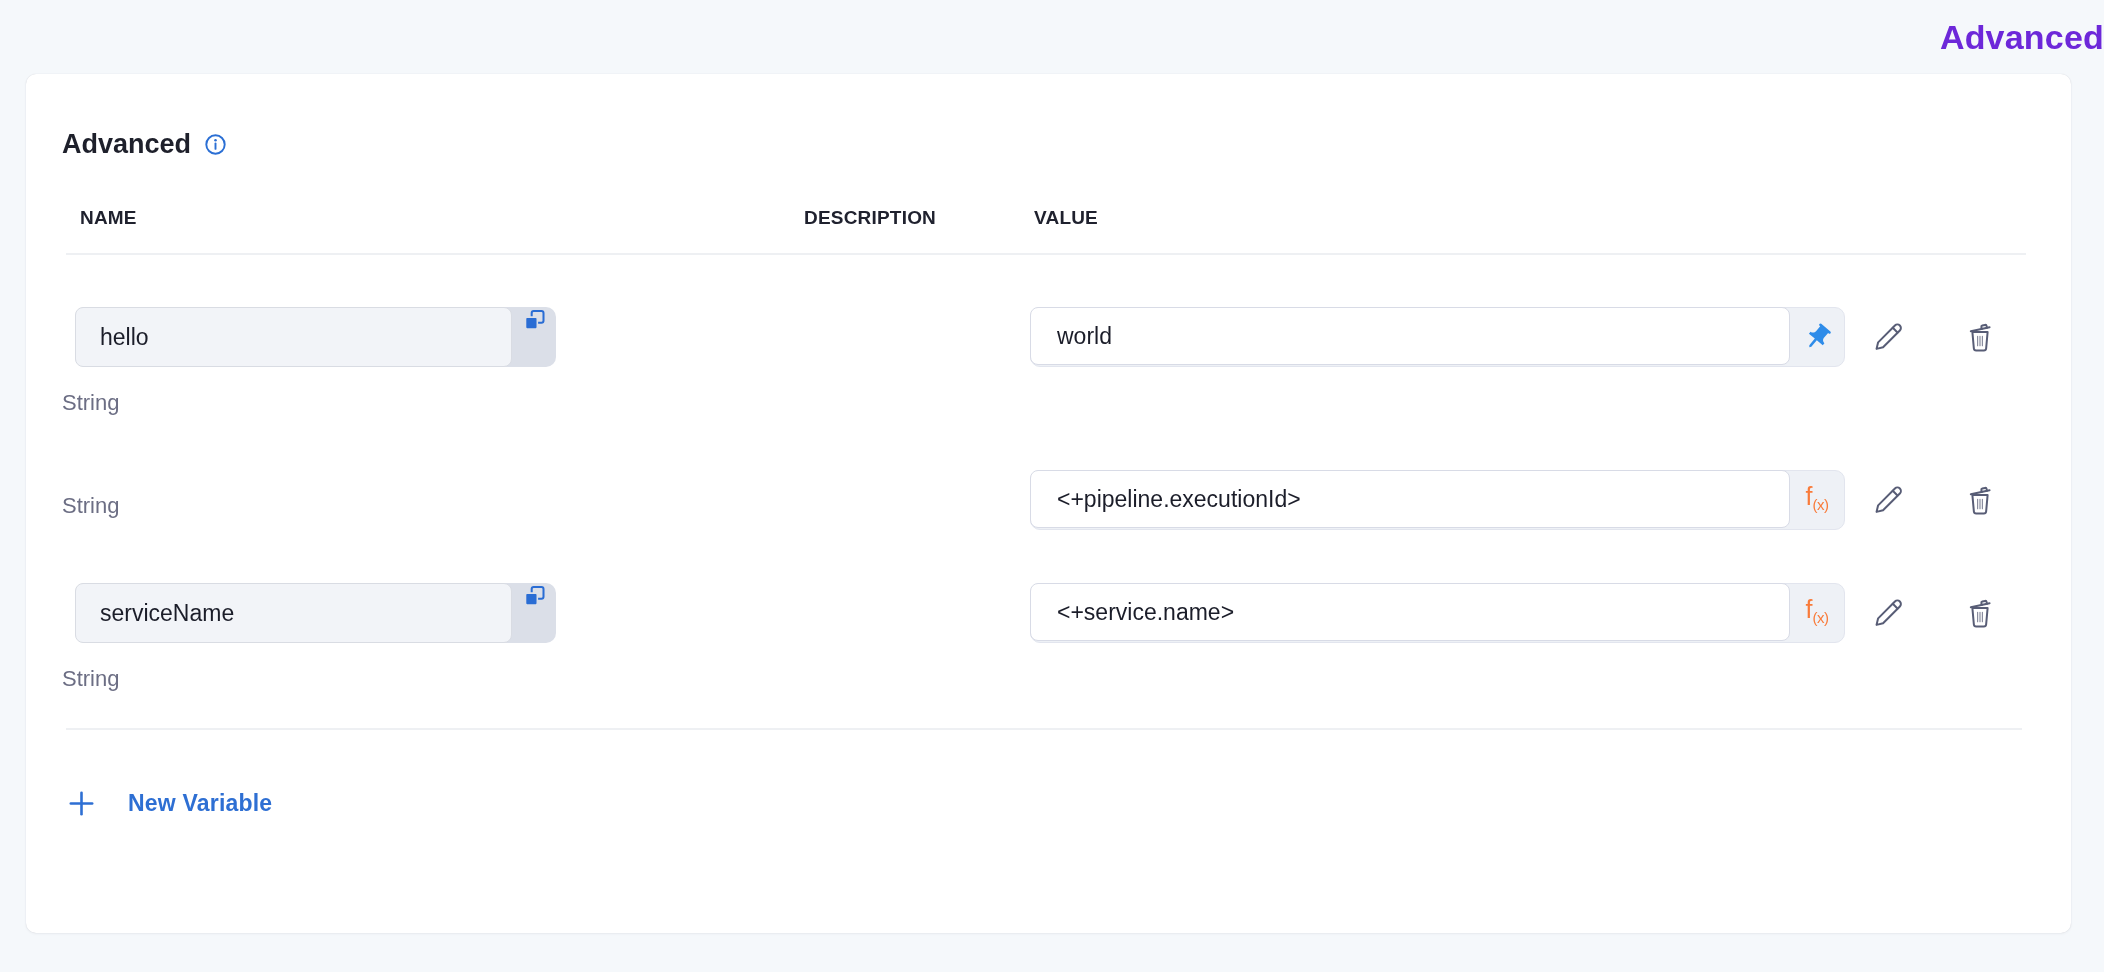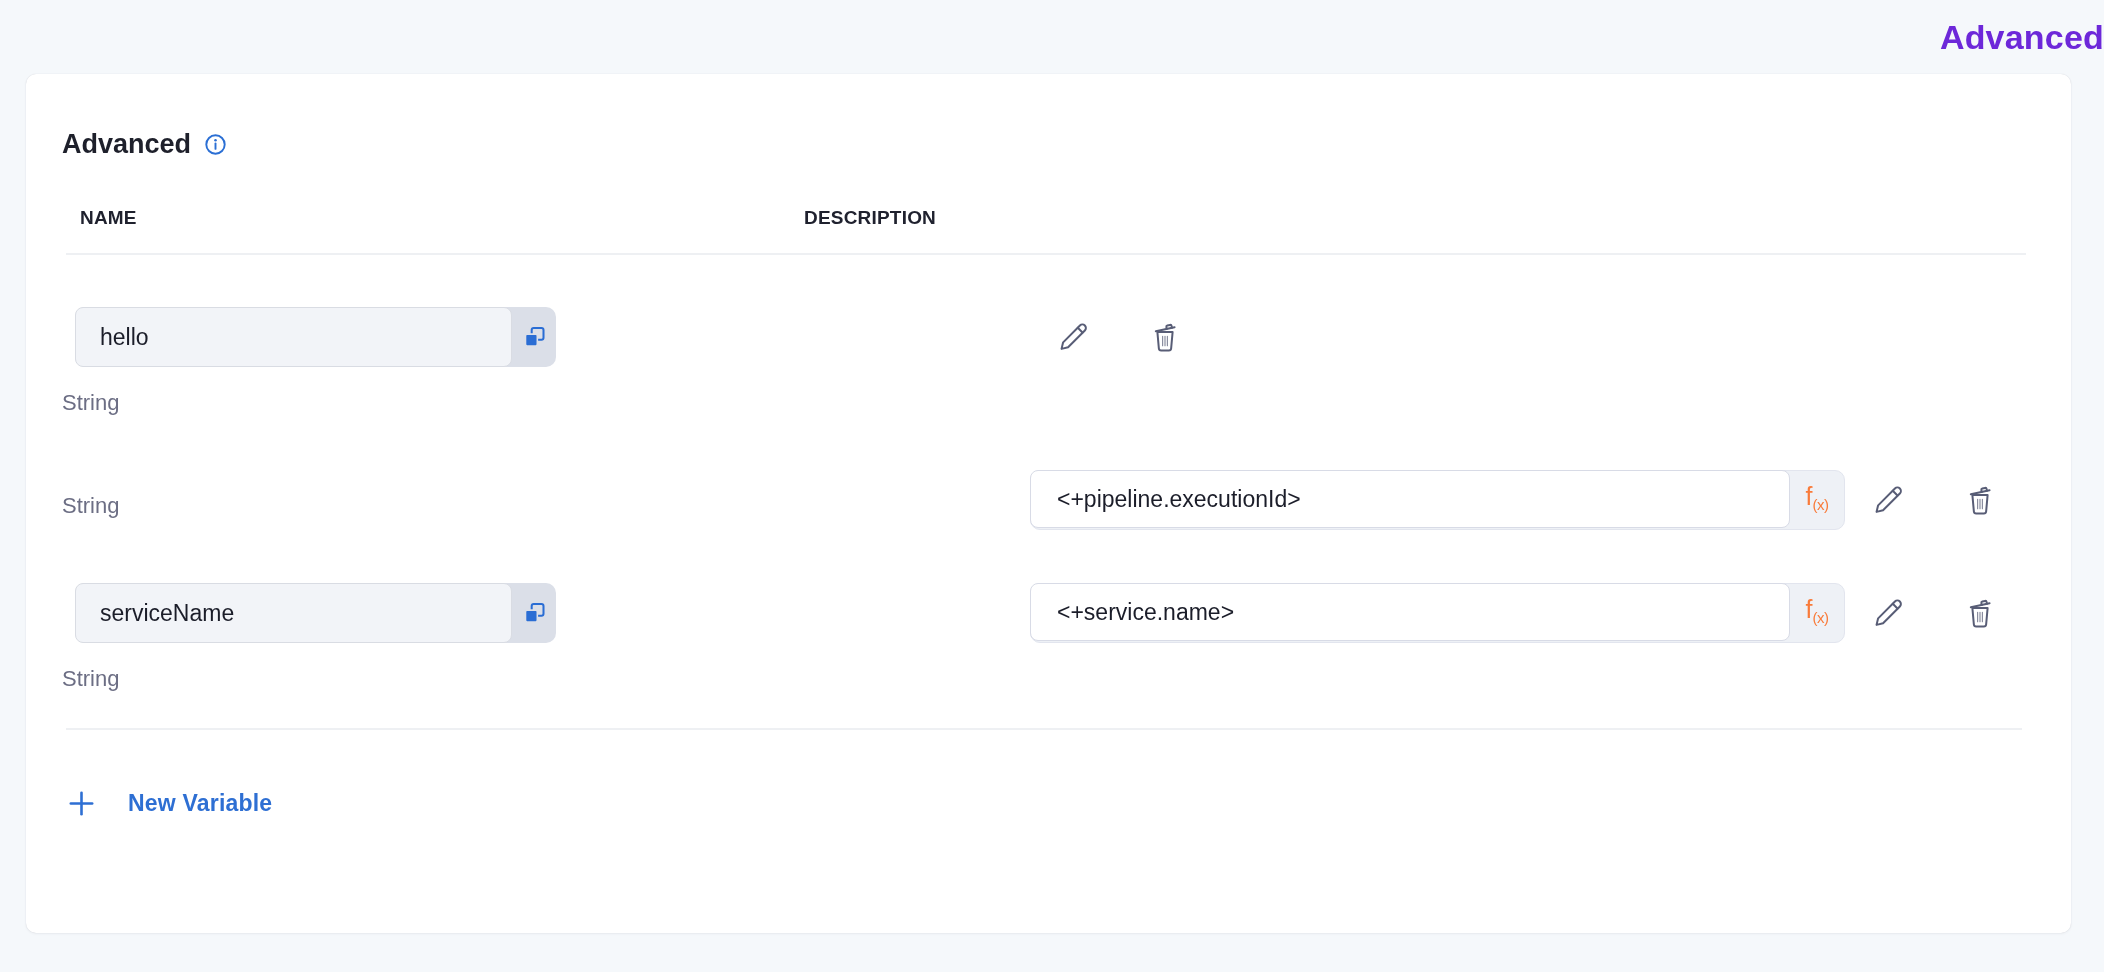--- a/index.html
+++ b/index.html
@@ -67,21 +67,21 @@
     margin-bottom: 53px;
   }
   .name-cell { }
   .name-pill {
     margin-left: 13px;
     width: 481px;
     height: 60px;
     background: #dbdfe8;
     border-radius: 10px;
     display: flex;
-    align-items: center;
+    align-items: flex-start;
   }
   .name-input {
     width: 437px;
     height: 60px;
     background: #f2f4f8;
     border: 1px solid #d9dce3;
     border-radius: 8px;
     padding: 0 24px;
     font-size: 23px;
     color: #1b1d29;
@@ -186,40 +186,51 @@
           <line x1="12" y1="11" x2="12" y2="16.6" stroke="#2b6fd4" stroke-width="2" stroke-linecap="round"></line>
           <circle cx="12" cy="7.6" r="1.35" fill="#2b6fd4"></circle>
         </svg>
       </span>
     </button>
   </div>
 
   <div class="table-header">
     <span>NAME</span>
     <span>DESCRIPTION</span>
+    <span>VALUE</span>
   </div>
 
   <div class="rows">
 
     <div class="var-row">
       <div class="name-cell">
         <div class="name-pill">
           <input class="name-input" value="hello" style="">
           <button class="copy-btn">
             <span style="display:inline-flex">
               <svg width="27" height="27" viewBox="0 0 24 24">
                 <rect x="9.5" y="3.5" width="10.5" height="10.5" rx="1.8" fill="none" stroke="#2a6dd4" stroke-width="1.8"></rect>
                 <rect x="4" y="9" width="10.5" height="10.5" rx="1.4" fill="#2a6dd4" stroke="#dbdfe8" stroke-width="1.4"></rect>
               </svg>
             </span>
           </button>
         </div>
         <div class="type-label">String</div>
       </div>
       <div class="desc-cell"></div>
+      <div class="value-pill">
+        <input class="value-input" value="world" style="">
+        <button class="suffix-btn">
+          <span style="display:inline-flex">
+            <svg width="31" height="31" viewBox="0 0 24 24">
+              <path transform="rotate(40 12 12)" fill="#2e8ce9" d="M16 9V4h0.6a1 1 0 0 0 0-2H7.4a1 1 0 0 0 0 2H8v5c0 1.66-1.34 3-3 3v2h5.97v6.6l1 1.2 1-1.2V14H19v-2c-1.66 0-3-1.34-3-3z"></path>
+            </svg>
+          </span>
+        </button>
+      </div>
       <div class="actions">
         <button class="icon-btn">
           <span style="display:inline-flex">
             <svg width="32" height="32" viewBox="0 0 24 24" fill="none" stroke="#585d76" stroke-width="1.5" stroke-linejoin="round" stroke-linecap="round">
               <path d="M17.2 3.4a2.6 2.6 0 0 1 3.7 3.7L8.3 19.7 3.4 20.9 4.6 16 17.2 3.4z"></path>
               <path d="M15.6 5.1l3.5 3.5"></path>
             </svg>
           </span>
         </button>
         <button class="icon-btn">

